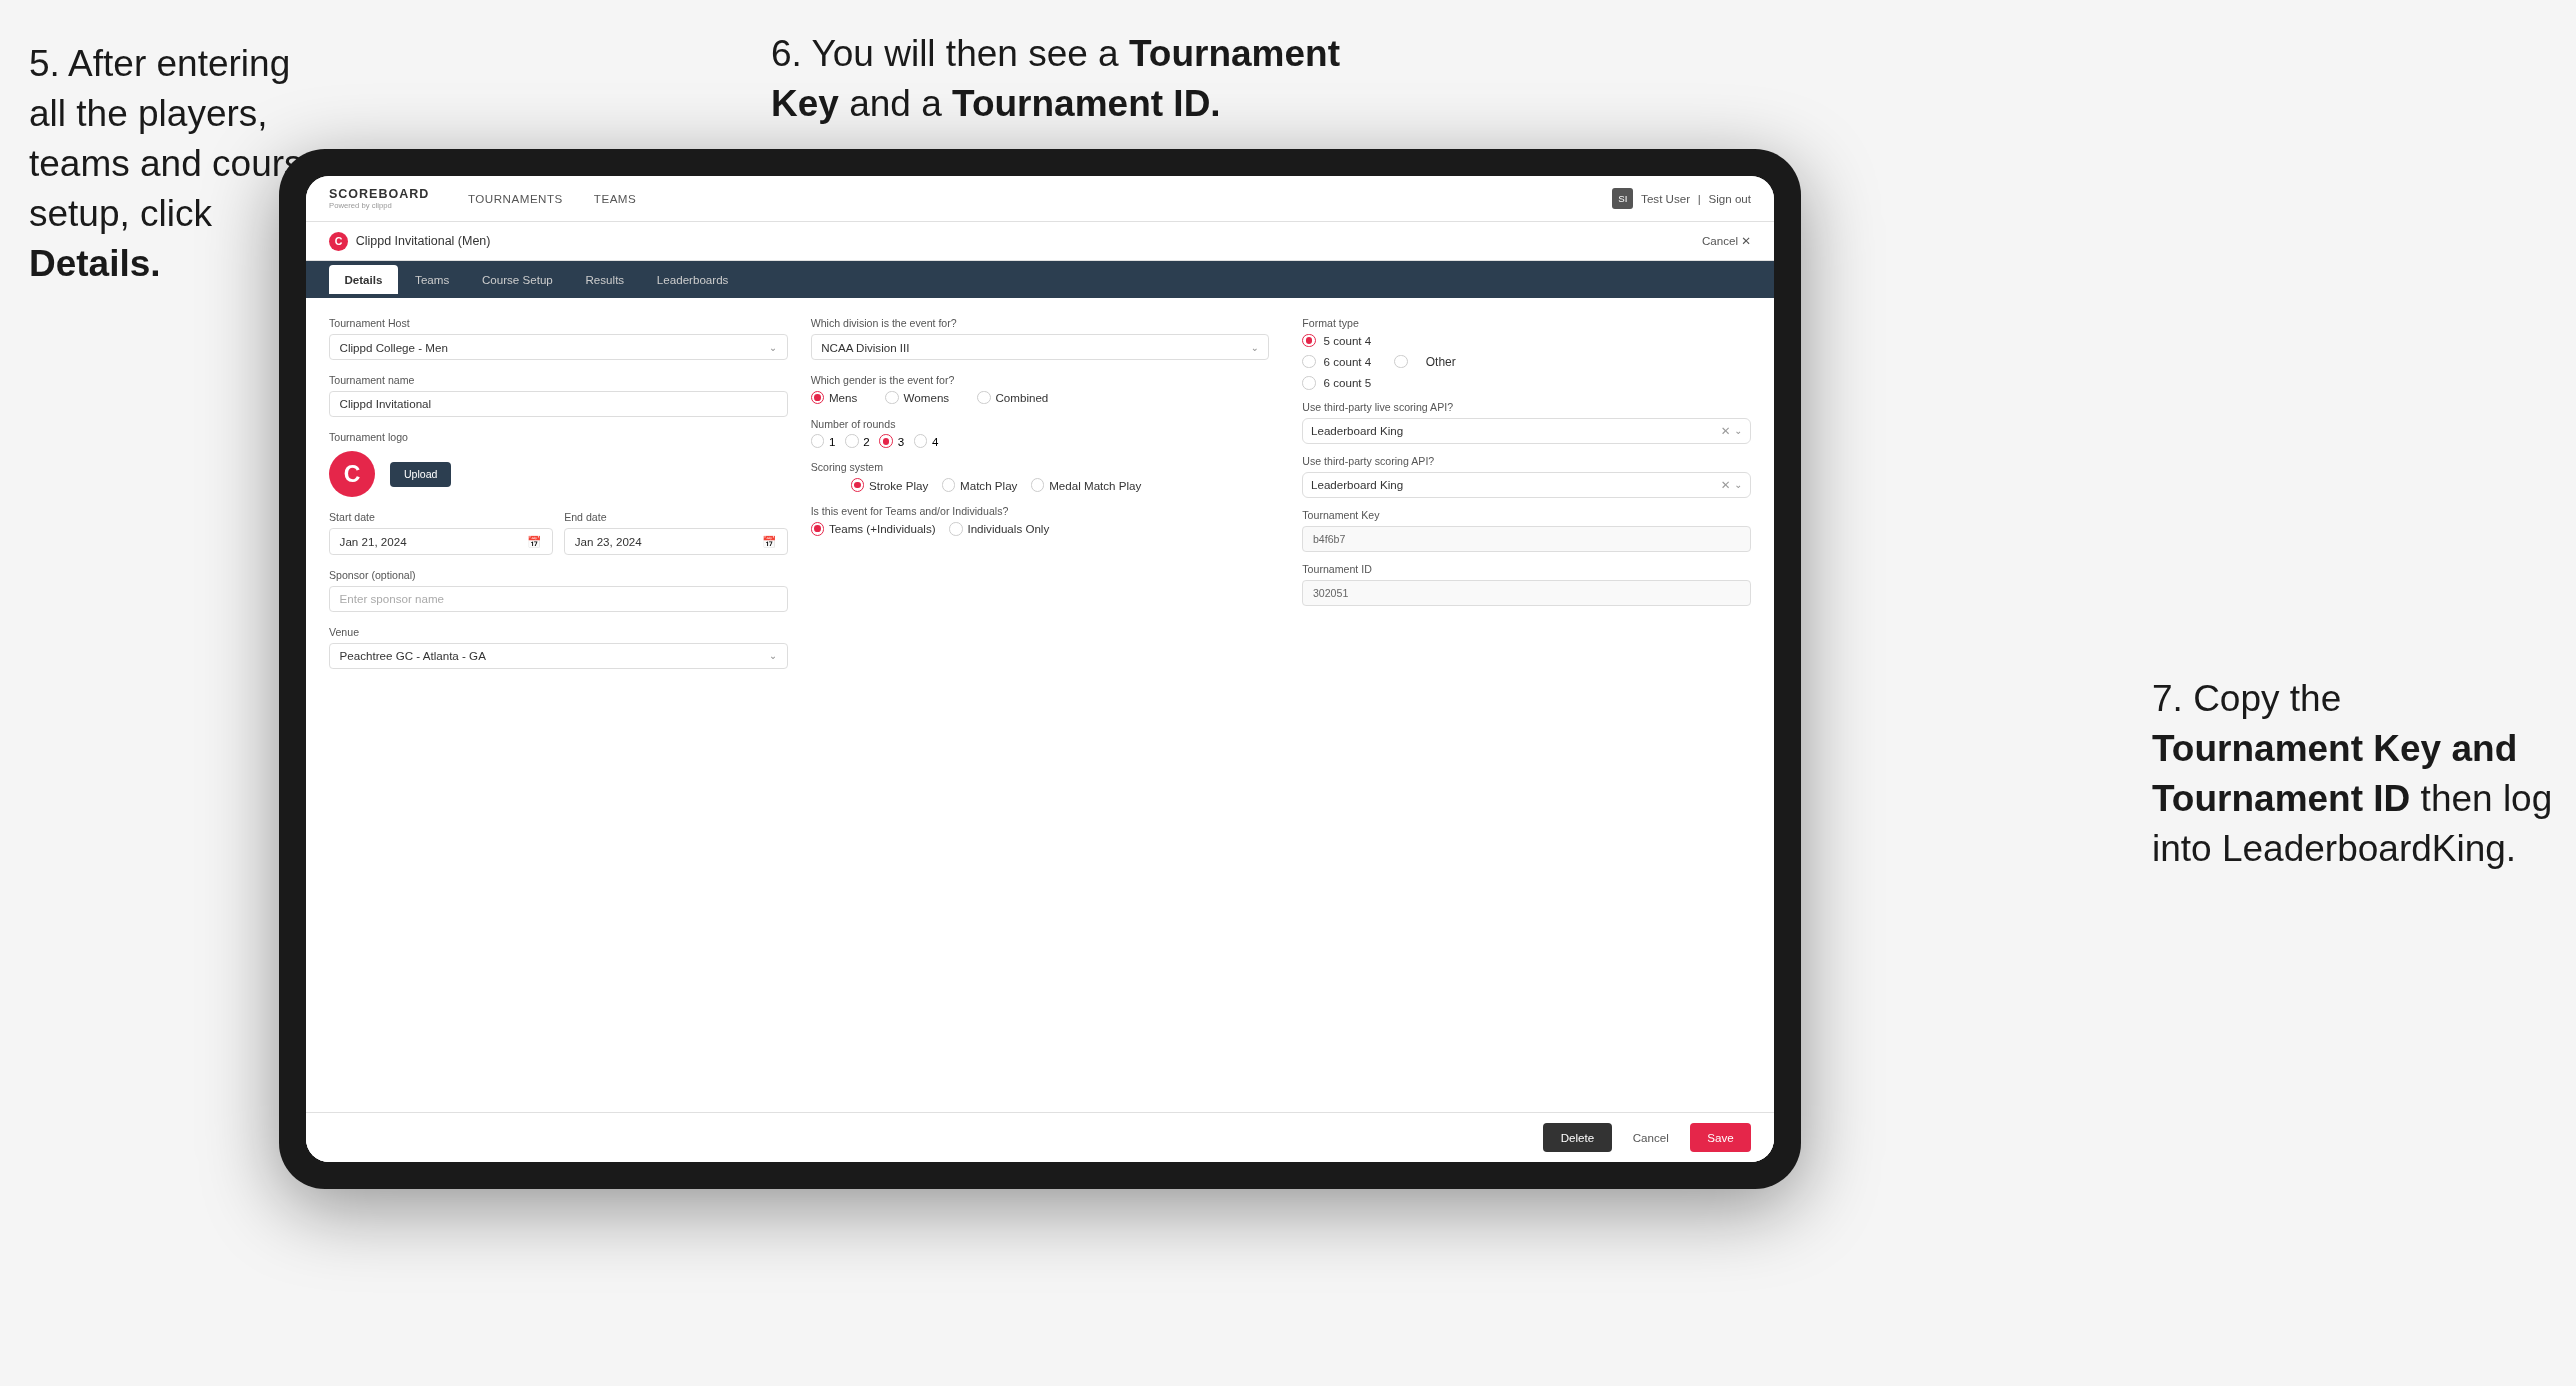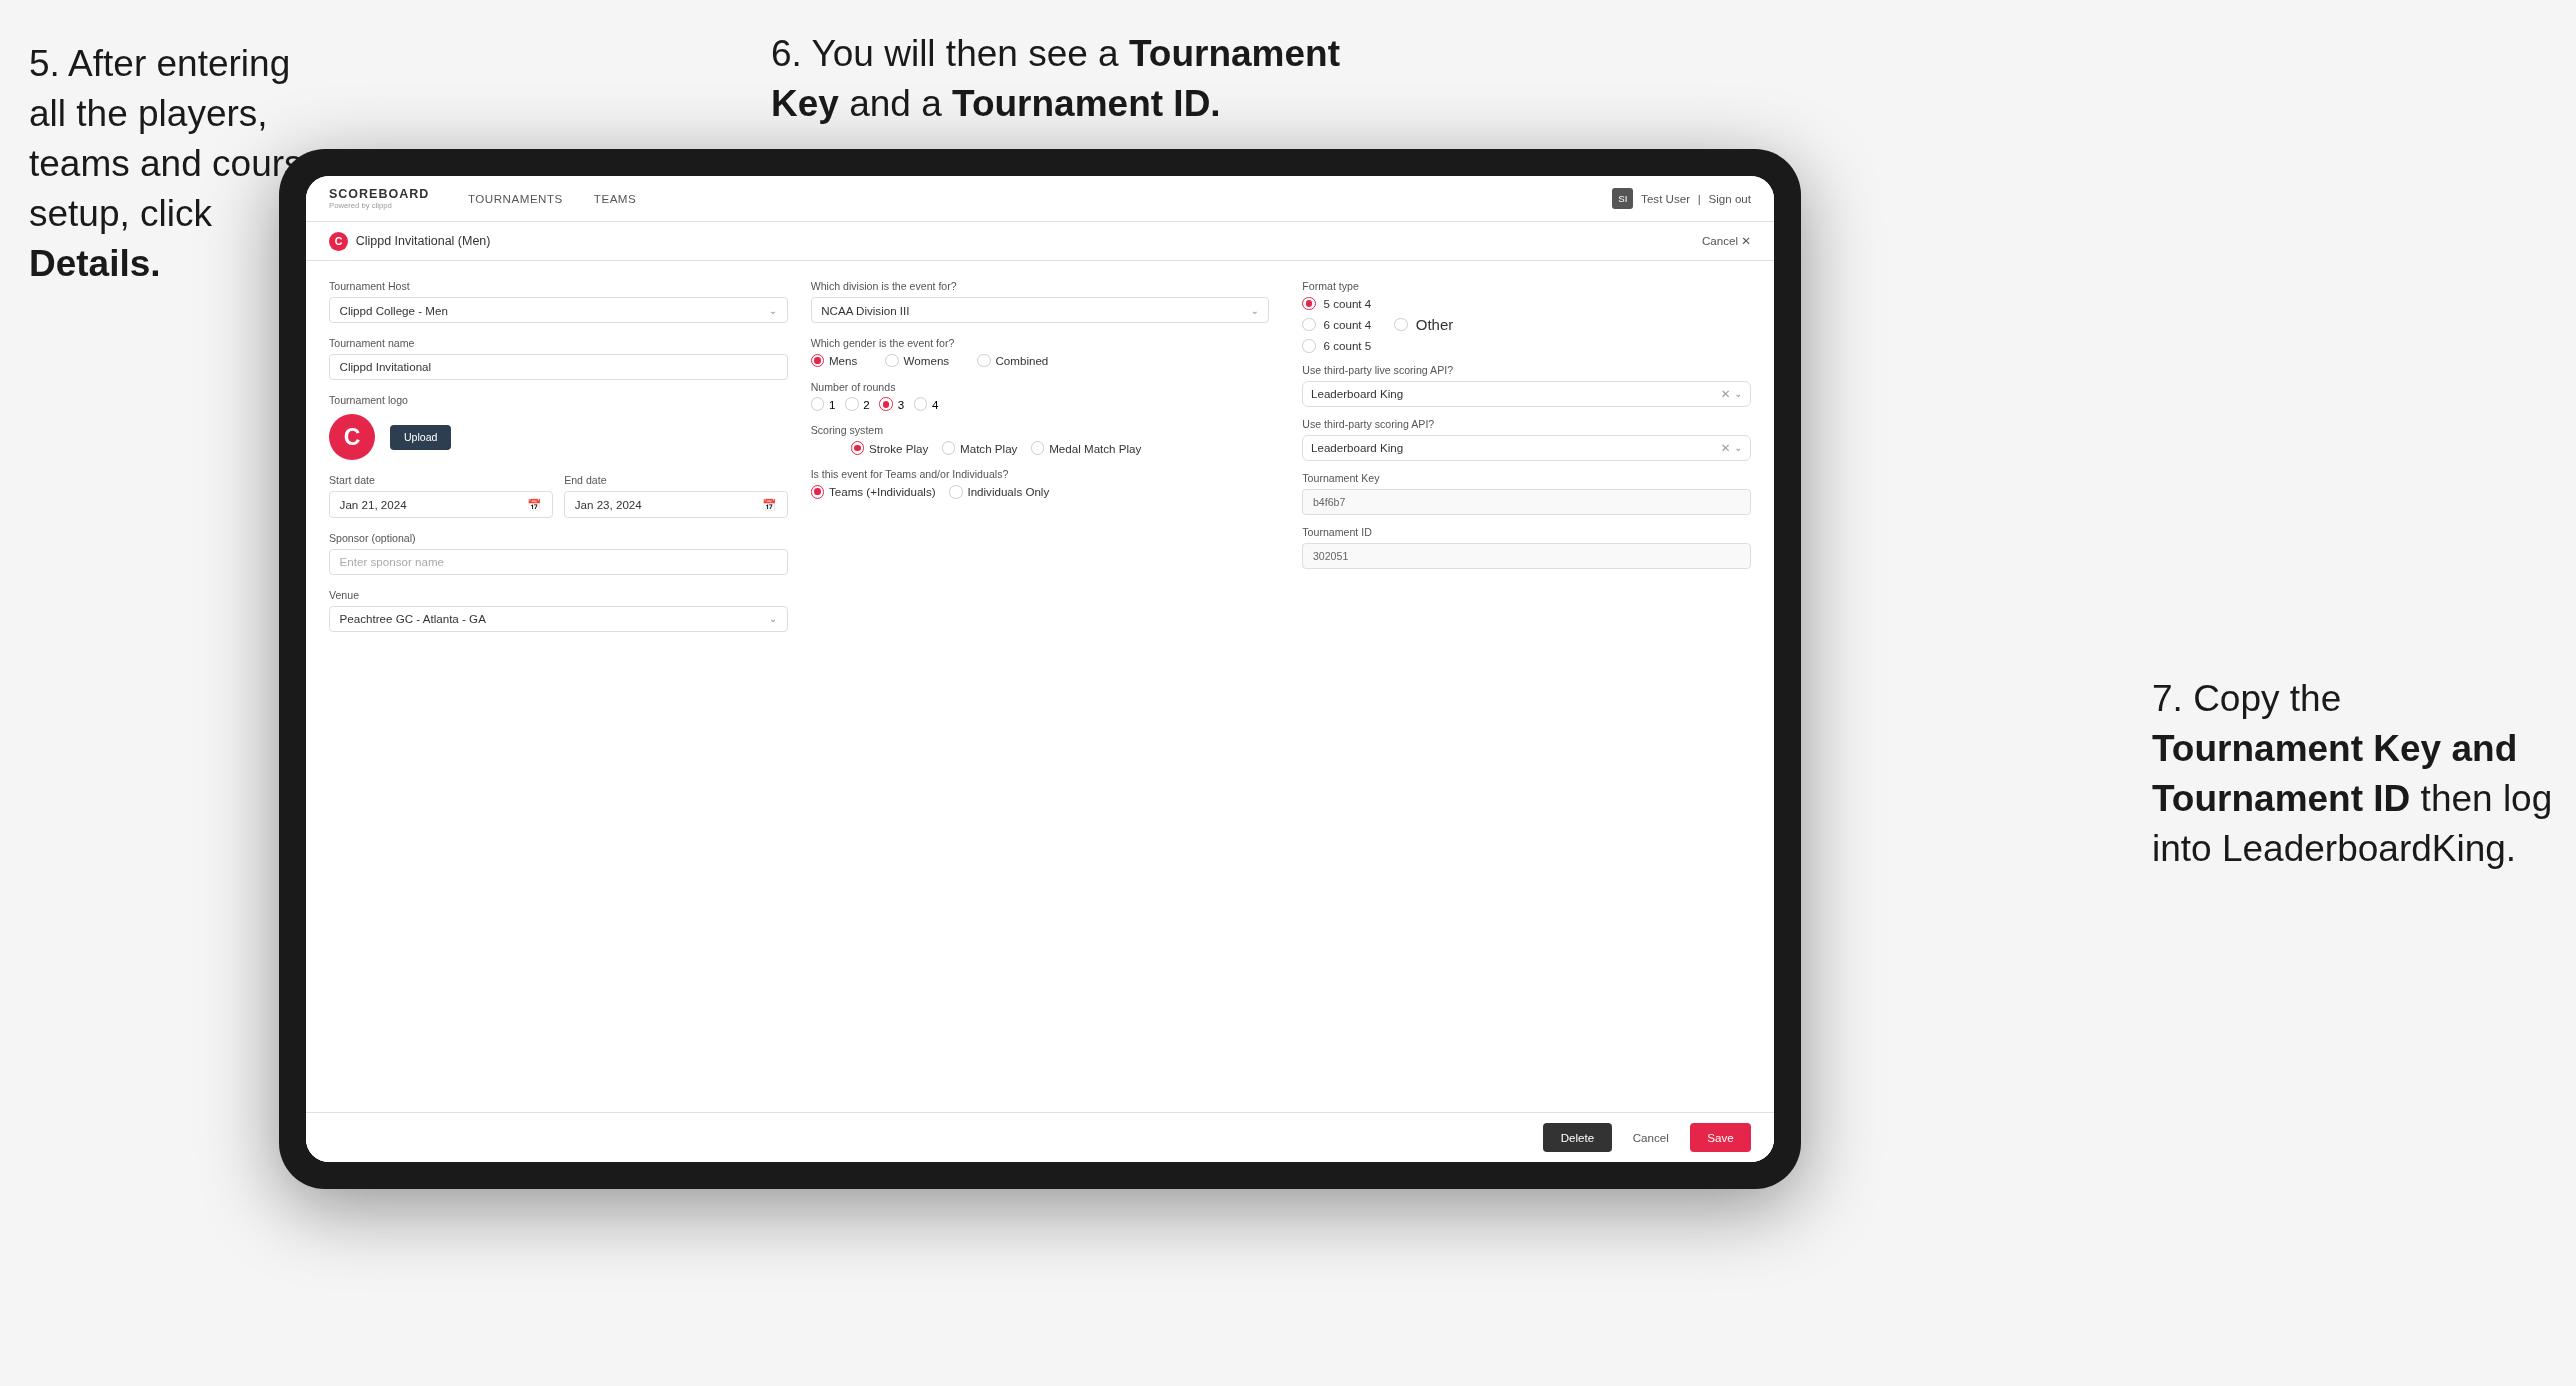--- a/index.html
+++ b/index.html
@@ -358,22 +358,22 @@
       content: '';
       width: 6.7px;
       height: 6.7px;
       border-radius: 50%;
       background: #e5264a;
     }
 
     .other-item {
       display: flex;
       align-items: center;
-      gap: 8px;
-      font-size: 15px;
+      gap: 18px;
+      font-size: 12px;
       color: #333;
       text-align: right;
     }
 
     
     .select-with-x {
       border: 1px solid #ddd;
       border-radius: 6px;
       padding: 4.8px 7.7px;
       font-size: 11.6px;
@@ -550,20 +550,27 @@
     </div>
 
     <div class="subtitle-bar">
       <div class="tournament-title">
         <div class="c-logo">C</div>
         <span>Clippd Invitational (Men)</span>
       </div>
       <span class="cancel-link">Cancel ✕</span>
     </div>
 
+    <div class="tabs-bar">
+      <div class="tab active">Details</div>
+      <div class="tab">Teams</div>
+      <div class="tab">Course Setup</div>
+      <div class="tab">Results</div>
+      <div class="tab">Leaderboards</div>
+    </div>
 
     <div class="main-content">
       <div class="form-area">
 
         <div class="col">
           <div class="field-group">
             <span class="field-label">Tournament Host</span>
             <div class="field-input">
               <span>Clippd College - Men</span>
               <span class="arrow">⌄</span>

